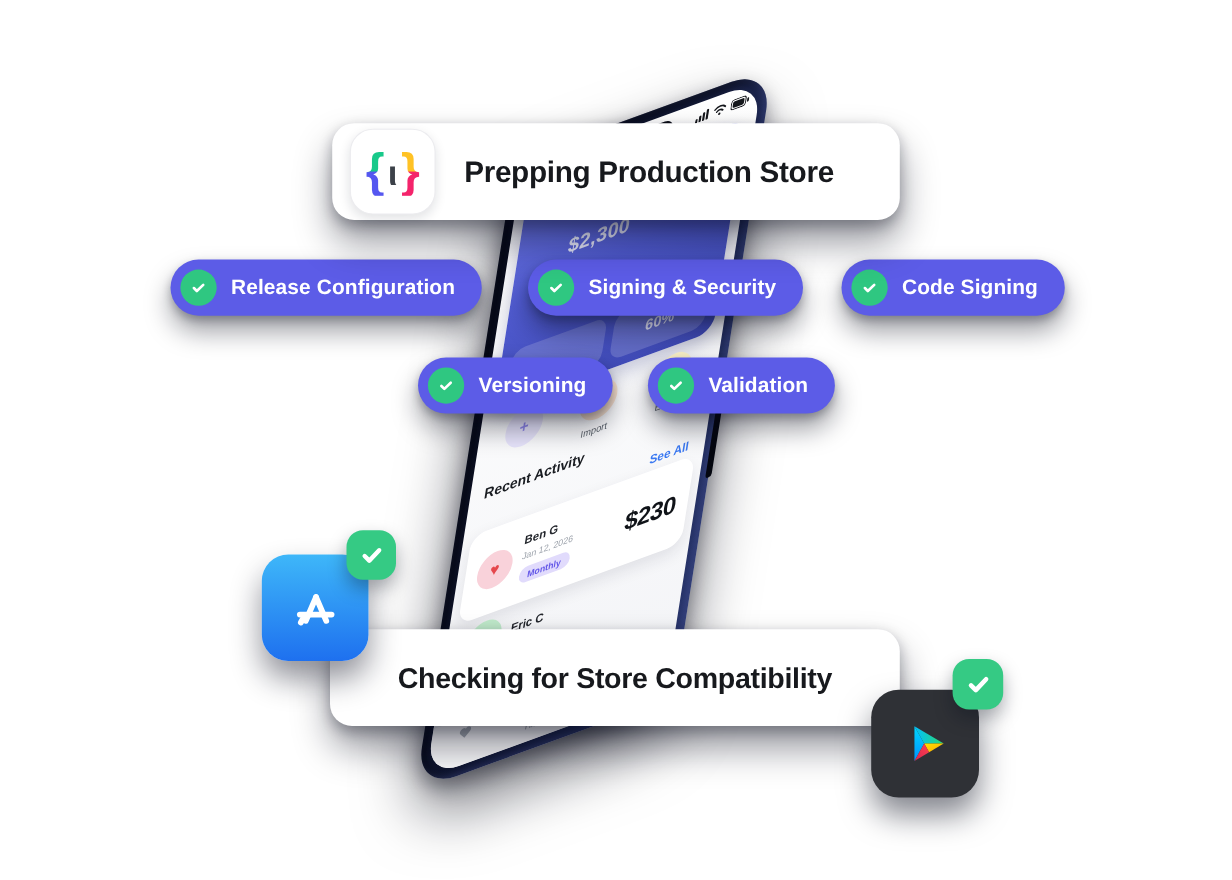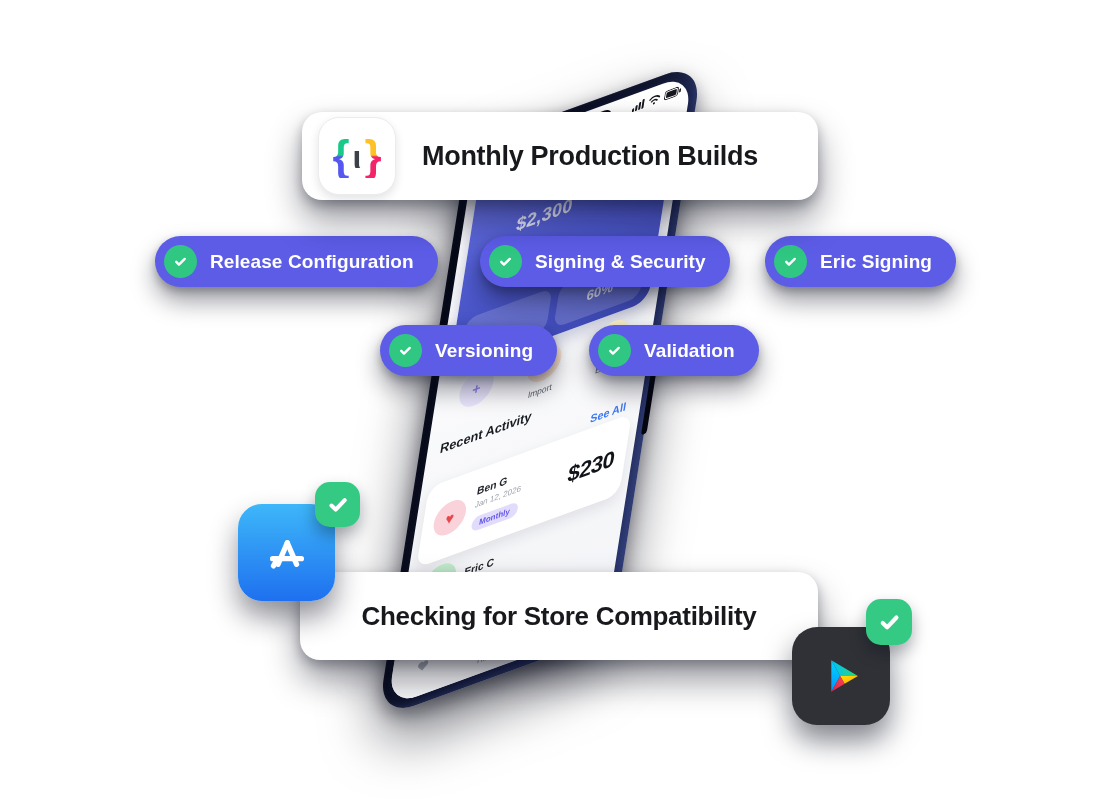--- a/index.html
+++ b/index.html
@@ -228,21 +228,21 @@
       </div>
     </div>
   </div>
 
   <div class="card top-card">
     <div class="braces-icon">
       <span class="brace l">{</span>
         <span class="iota">ι</span>
         <span class="brace r">}</span>
     </div>
-    <div class="card-title">Monthly Production Builds</div>
+    <div class="card-title">Prepping Production Store</div>
   </div>
 
   <div class="pill pill-2">
     <span class="chk">
         <svg width="17" height="17" viewBox="0 0 24 24" fill="none" stroke="#fff" stroke-width="3.4" stroke-linecap="round" stroke-linejoin="round">
           <path d="M6 12.5l3.8 3.8L18 8.4"></path>
         </svg>
       </span>
     <span class="plbl">Signing &amp; Security</span>
   </div>
@@ -253,21 +253,21 @@
         </svg>
       </span>
     <span class="plbl">Release Configuration</span>
   </div>
   <div class="pill pill-3">
     <span class="chk">
         <svg width="17" height="17" viewBox="0 0 24 24" fill="none" stroke="#fff" stroke-width="3.4" stroke-linecap="round" stroke-linejoin="round">
           <path d="M6 12.5l3.8 3.8L18 8.4"></path>
         </svg>
       </span>
-    <span class="plbl">Eric Signing</span>
+    <span class="plbl">Code Signing</span>
   </div>
   <div class="pill pill-5">
     <span class="chk">
         <svg width="17" height="17" viewBox="0 0 24 24" fill="none" stroke="#fff" stroke-width="3.4" stroke-linecap="round" stroke-linejoin="round">
           <path d="M6 12.5l3.8 3.8L18 8.4"></path>
         </svg>
       </span>
     <span class="plbl">Validation</span>
   </div>
   <div class="pill pill-4">

